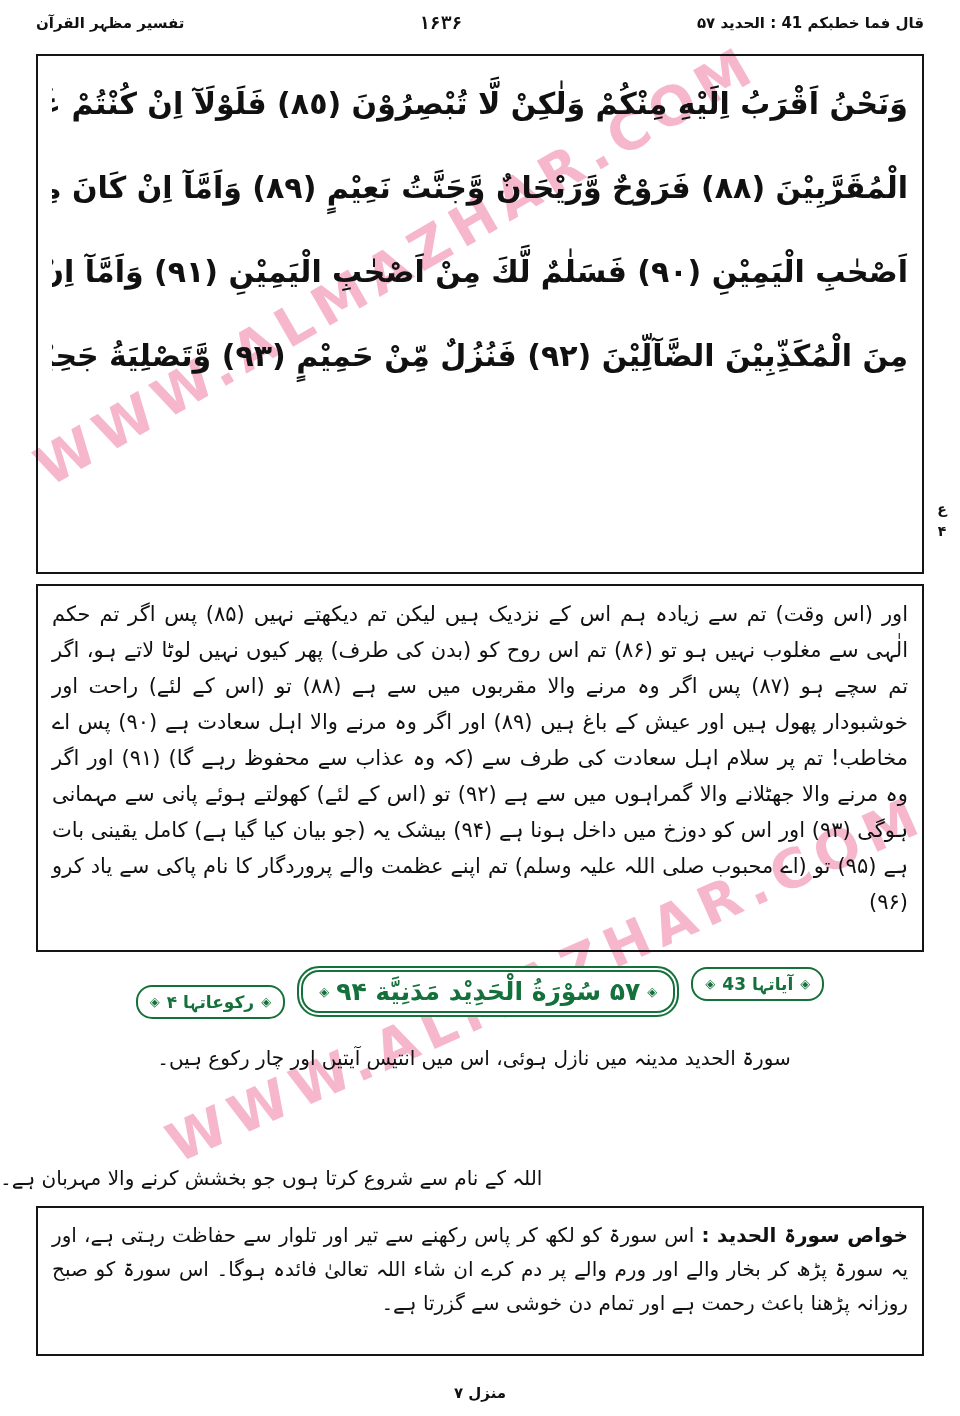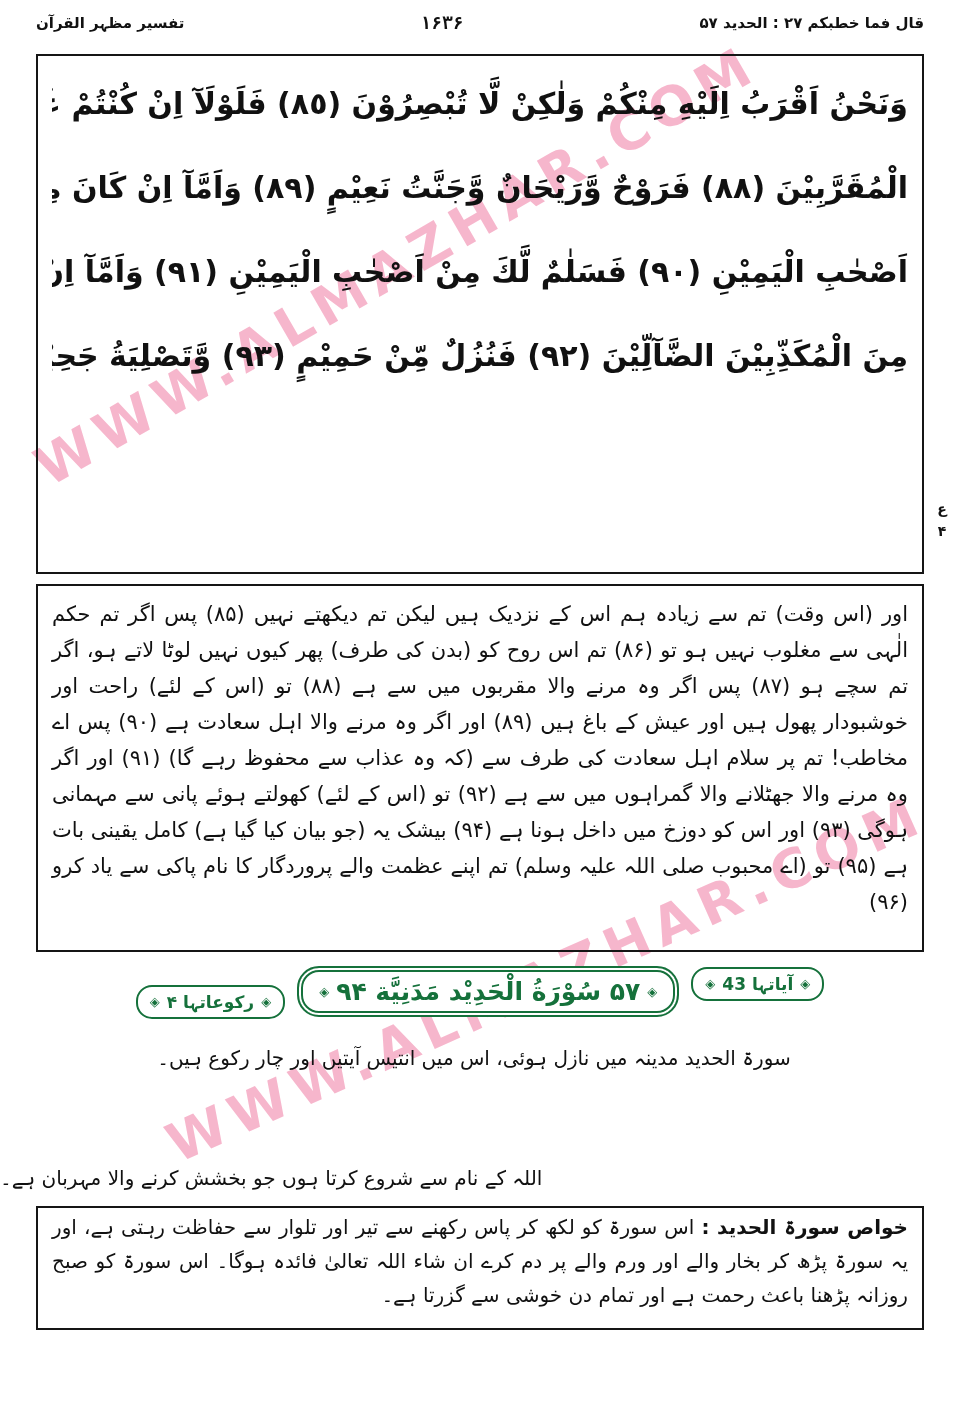--- a/index.html
+++ b/index.html
@@ -63,22 +63,22 @@
   .bismillah {
     position:absolute; top:1084px; left:0; right:0;
     text-align:center; font-size:46px; font-weight:bold; direction:rtl;
   }
   .bismillah-tr {
     position:absolute; top:1166px; left:0; right:0;
     text-align:left; font-size:20px; font-weight:500; direction:rtl;
   }
   
   .khawas-box {
-    position:absolute; top:1206px; left:36px; right:36px; height:124px;
-    border:2px solid #151515; padding:2px 14px;
+    position:absolute; top:1206px; left:36px; right:36px; height:150px;
+    border:2px solid #151515; padding:10px 14px;
     direction:rtl; text-align:justify; font-size:20px; line-height:34px;
   }
   .khawas-box .kh-head { font-weight:bold; }
   
   .footer {
     position:absolute; bottom:14px; left:0; right:0;
     text-align:center; font-size:15px; font-weight:bold; direction:rtl;
   }
   
   .margin-marker {
@@ -100,21 +100,21 @@
 </style>
 </head>
 <body>
 
 <div class="page">
 
   <div class="watermark w1">WWW.ALMAZHAR.COM</div>
   <div class="watermark w2">WWW.ALMAZHAR.COM</div>
 
   <header class="header">
-    <span>قال فما خطبکم ۲۷ : الحدید ۵۷</span>
+    <span>قال فما خطبکم 41 : الحدید ۵۷</span>
     <span class="page-num">۱۶۳۶</span>
     <span>تفسیر مظہر القرآن</span>
   </header>
 
   <section class="arabic-box">
     <div class="arabic-line">وَنَحْنُ اَقْرَبُ اِلَيْهِ مِنْكُمْ وَلٰكِنْ لَّا تُبْصِرُوْنَ (٨٥) فَلَوْلَآ اِنْ كُنْتُمْ غَيْرَ</div>
     <div class="arabic-line">الْمُقَرَّبِيْنَ (٨٨) فَرَوْحٌ وَّرَيْحَانٌ وَّجَنَّتُ نَعِيْمٍ (٨٩) وَاَمَّآ اِنْ كَانَ مِنْ</div>
     <div class="arabic-line">اَصْحٰبِ الْيَمِيْنِ (٩٠) فَسَلٰمٌ لَّكَ مِنْ اَصْحٰبِ الْيَمِيْنِ (٩١) وَاَمَّآ اِنْ كَانَ</div>
     <div class="arabic-line">مِنَ الْمُكَذِّبِيْنَ الضَّآلِّيْنَ (٩٢) فَنُزُلٌ مِّنْ حَمِيْمٍ (٩٣) وَّتَصْلِيَةُ جَحِيْمٍ (٩٤)</div>
   </section>
@@ -147,14 +147,15 @@
   </div>
 
   <p class="intro">سورۃ الحدید مدینہ میں نازل ہوئی، اس میں انتیس آیتیں اور چار رکوع ہیں۔</p>
 
   <p class="bismillah-tr">اللہ کے نام سے شروع کرتا ہوں جو بخشش کرنے والا مہربان ہے۔</p>
 
   <section class="khawas-box">
     <p><span class="kh-head">خواص سورۃ الحدید :</span><span> اس سورۃ کو لکھ کر پاس رکھنے سے تیر اور تلوار سے حفاظت رہتی ہے، اور یہ سورۃ پڑھ کر بخار والے اور ورم والے پر دم کرے ان شاء اللہ تعالیٰ فائدہ ہوگا۔ اس سورۃ کو صبح روزانہ پڑھنا باعث رحمت ہے اور تمام دن خوشی سے گزرتا ہے۔</span></p>
   </section>
 
+  <footer class="footer">منزل ۷</footer>
 
 </div>
 
 </body></html>

